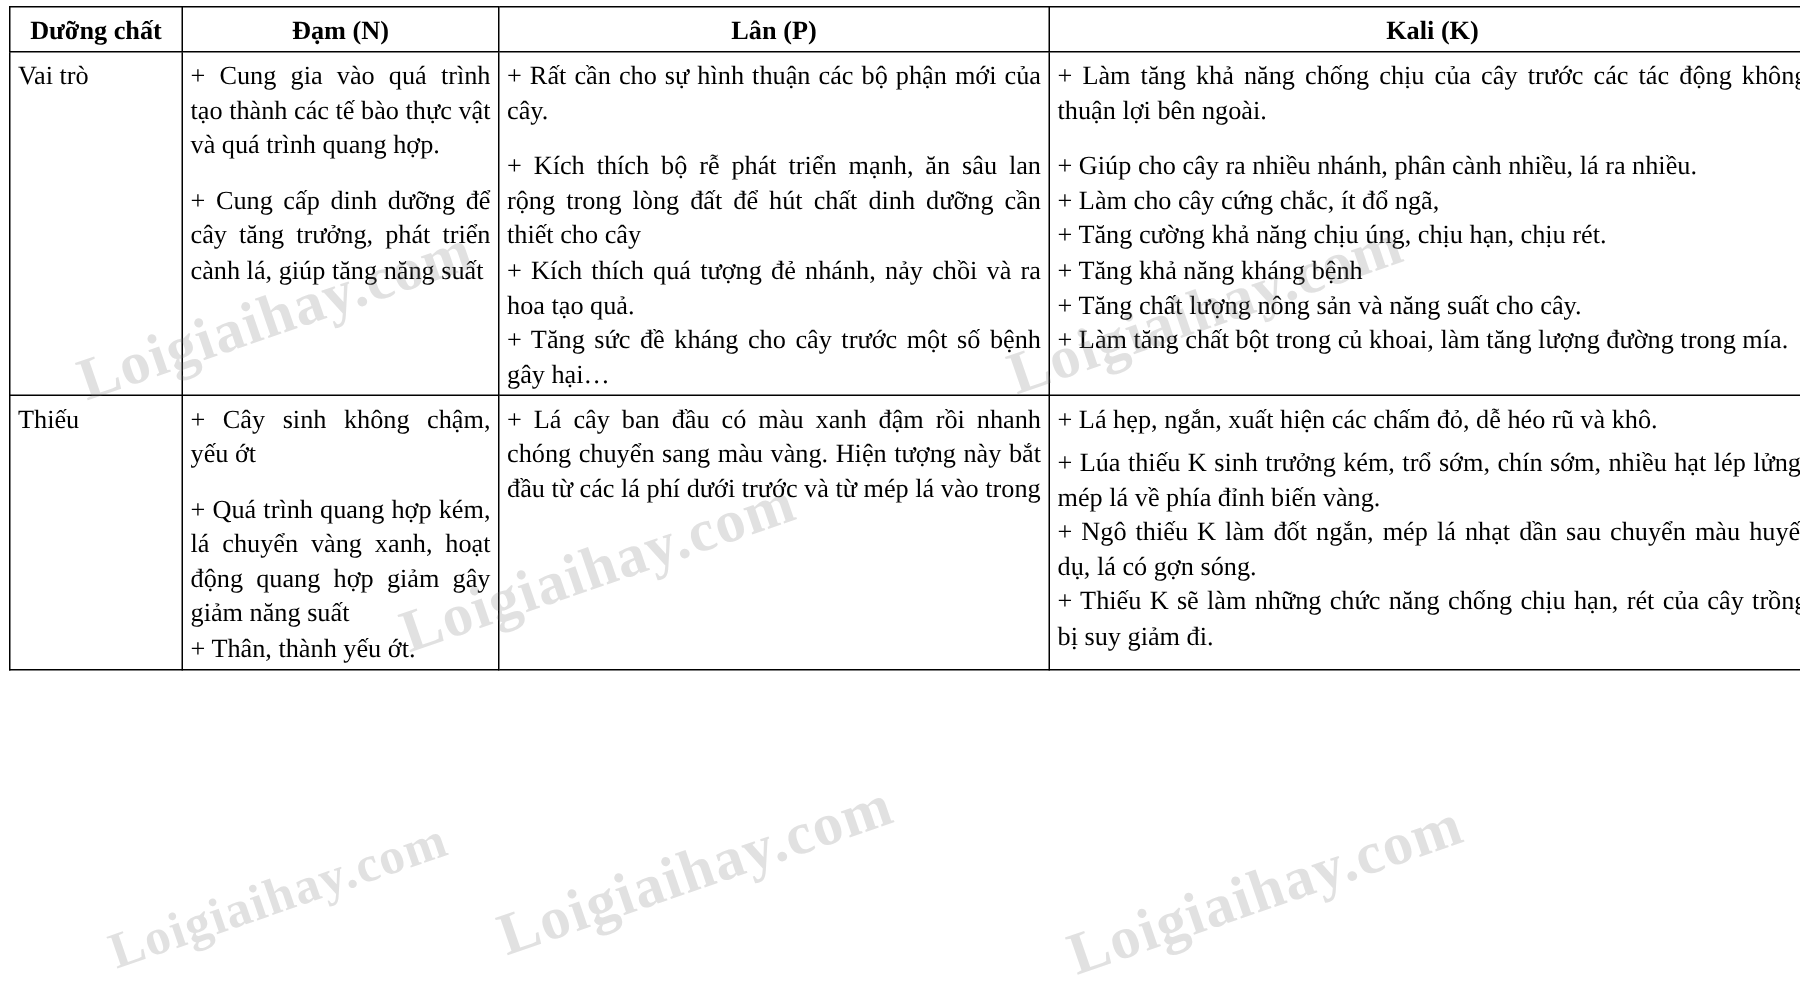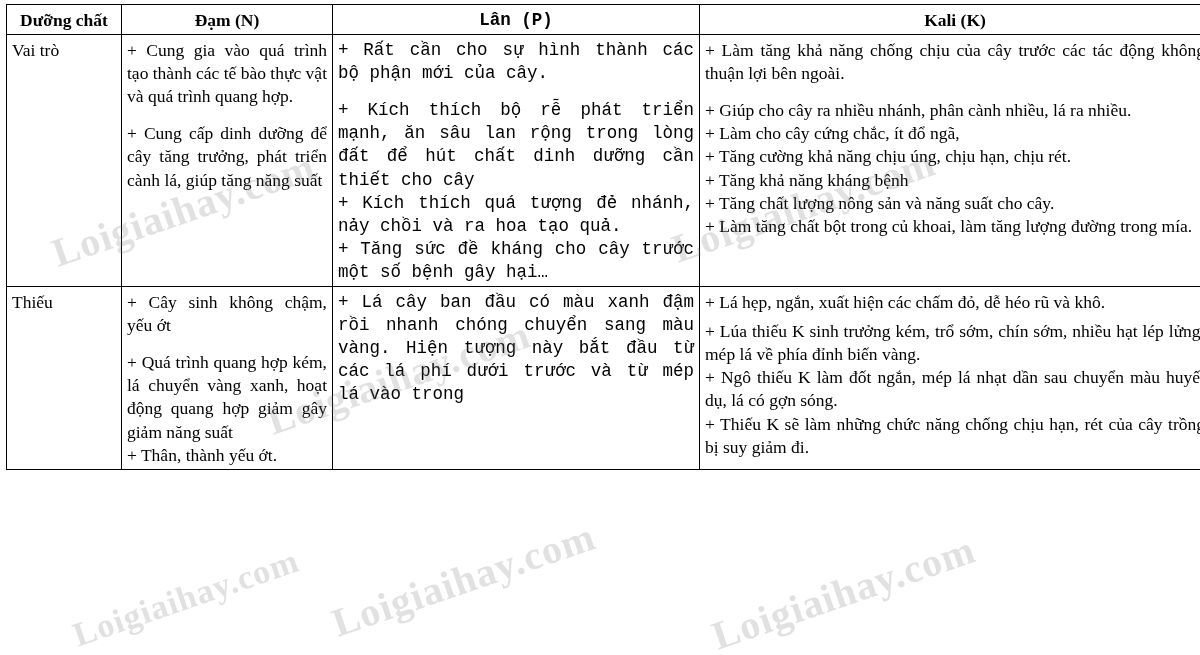--- a/index.html
+++ b/index.html
@@ -44,21 +44,21 @@
     font-size: 18px;
   }
   .row-head {
     font-weight: normal;
     text-align: left;
     width: 104px;
     font-size: 18px;
     padding-top: 6px;
   }
   .c-n  { width: 200px; margin-top: 28px; }
-  .c-p  { width: 356px; font-family: Liberation Mono, monospace; }
+  .c-p  { width: 356px; }
   .c-k  { width: 500px; }
 
   .just { text-align: justify; text-justify: inter-word; }
   .para { margin: 0 0 0 0; }
   .para + .para { margin-top: 0; }
   .gap { height: 14px; }
   .gap-sm { height: 6px; }
 
   
   .wm {
@@ -96,21 +96,21 @@
     <tbody>
 
       <tr>
         <td class="row-head">Vai trò</td>
         <td class="c-n just">
           <p class="para">+ Cung gia vào quá trình tạo thành các tế bào thực vật và quá trình quang hợp.</p>
           <div class="gap"></div>
           <p class="para">+ Cung cấp dinh dưỡng để cây tăng trưởng, phát triển cành lá, giúp tăng năng suất</p>
         </td>
         <td class="c-p just">
-          <p class="para">+ Rất cần cho sự hình thành các bộ phận mới của cây.</p>
+          <p class="para">+ Rất cần cho sự hình thuận các bộ phận mới của cây.</p>
           <div class="gap"></div>
           <p class="para">+ Kích thích bộ rễ phát triển mạnh, ăn sâu lan rộng trong lòng đất để hút chất dinh dưỡng cần thiết cho cây</p>
           <p class="para">+ Kích thích quá tượng đẻ nhánh, nảy chồi và ra hoa tạo quả.</p>
           <p class="para">+ Tăng sức đề kháng cho cây trước một số bệnh gây hại…</p>
         </td>
         <td class="c-k just">
           <p class="para">+ Làm tăng khả năng chống chịu của cây trước các tác động không thuận lợi bên ngoài.</p>
           <div class="gap"></div>
           <p class="para">+ Giúp cho cây ra nhiều nhánh, phân cành nhiều, lá ra nhiều.</p>
           <p class="para">+ Làm cho cây cứng chắc, ít đổ ngã,</p>

